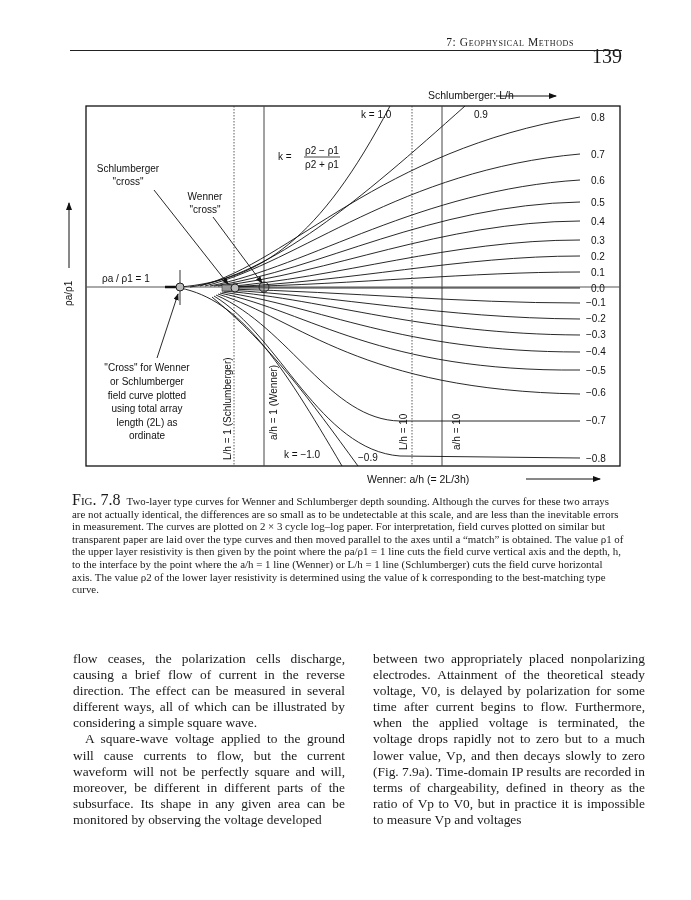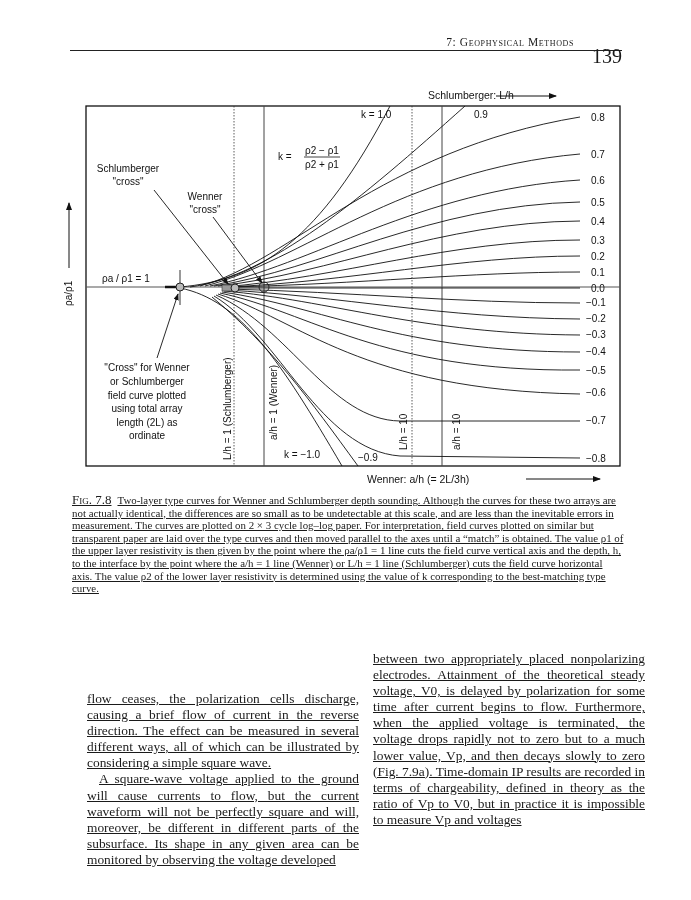--- a/index.html
+++ b/index.html
@@ -1,26 +1,26 @@
 <!DOCTYPE html>
 <html><head>
 <meta charset="utf-8">
 <style>
   html, body { margin:0; padding:0; background:#fff; }
   body { width:691px; height:900px; position:relative; overflow:hidden; color:#1a1a1a; }
-  .serif { font-family: "Liberation Serif", "DejaVu Serif", serif; text-decoration: underline; }
+  .serif { font-family: "Liberation Serif", "DejaVu Serif", serif; }
   .sans { font-family: "Liberation Sans", "DejaVu Sans", sans-serif; }
   #running-head { position:absolute; left:70px; top:28px; width:552px; height:22px; border-bottom:1.2px solid #222; }
   #running-head .section { position:absolute; right:48px; top:8px; font-size:11.5px; letter-spacing:0.6px; font-variant: small-caps; }
   #running-head .page { position:absolute; right:0; top:17px; font-size:20px; }
   #figure { position:absolute; left:0; top:0; width:691px; height:490px; }
   #caption { position:absolute; left:72px; top:494px; width:552px; font-size:10.9px; line-height:12.6px; text-align:left; }
-  #caption .lbl { font-variant: small-caps; font-size:13px; margin-right:6px; }
+  #caption .lbl { font-variant: small-caps; font-size:16px; margin-right:6px; }
   .col { position:absolute; top:651px; width:272px; font-size:13.4px; line-height:16.1px; text-align:justify; }
-  #col-left { left:87px;margin-top:40px; }
+  #col-left { left:73px; }
   #col-right { left:373px; }
   .col p { margin:0; }
   .col p.indent { text-indent:12px; }
 </style>
 </head>
 <body>
 
 <div id="running-head" class="serif">
   <span class="section">7: Geophysical Methods</span>
   <span class="page">139</span>

